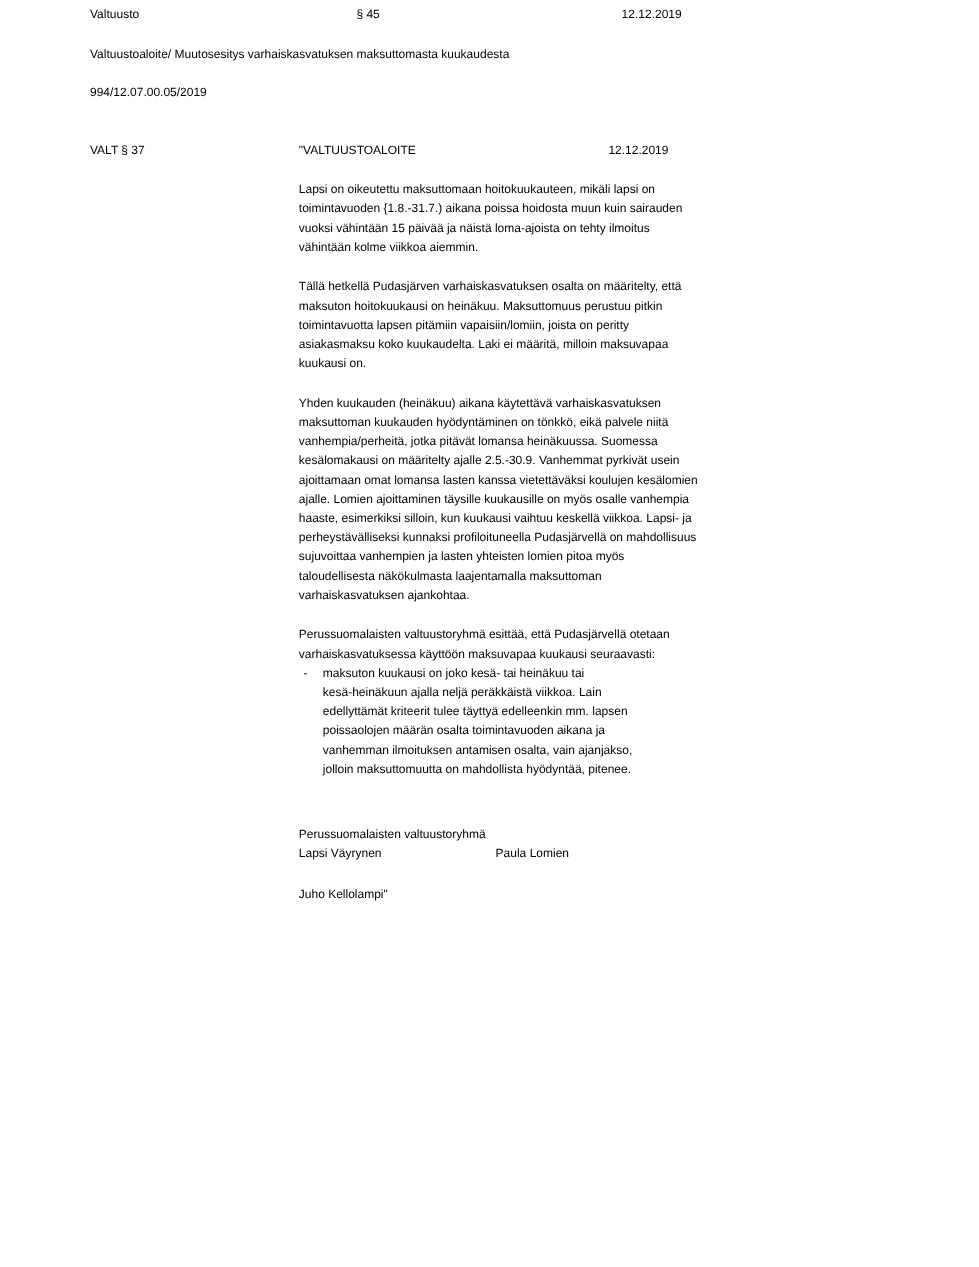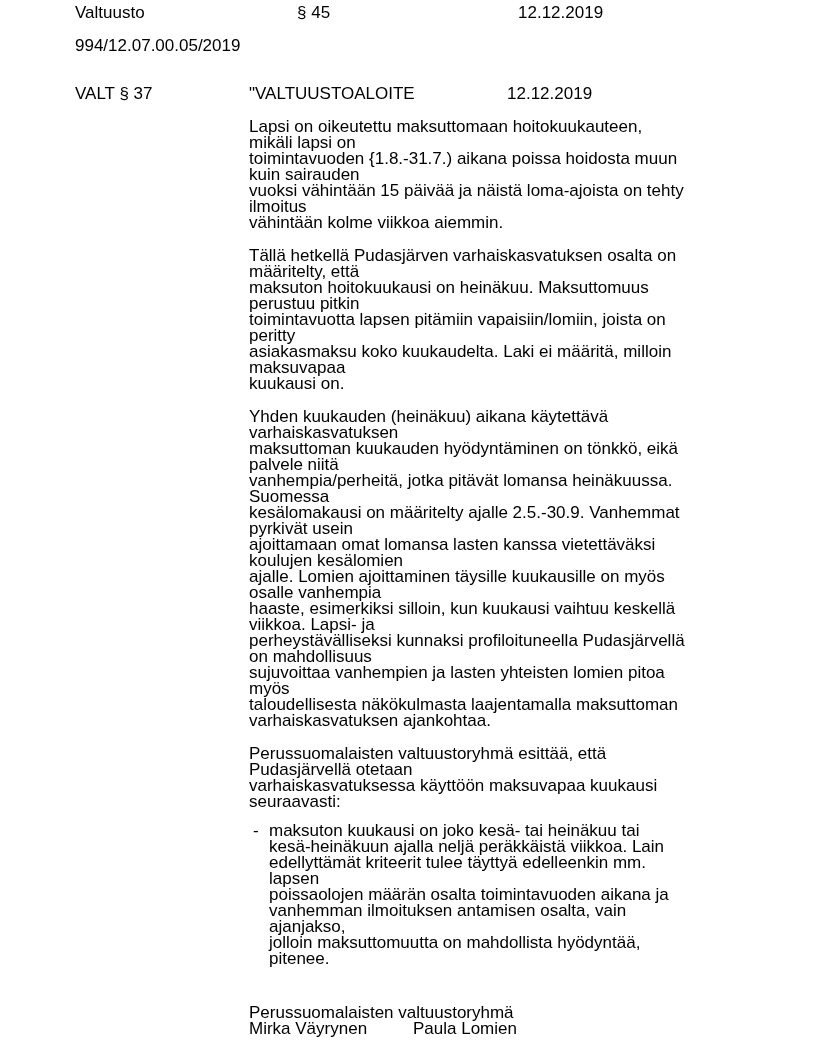--- a/index.html
+++ b/index.html
@@ -4,59 +4,60 @@
 <style>
   * { margin: 0; padding: 0; box-sizing: border-box; }
   html, body { background: #ffffff; }
   .page {
     position: relative;
     width: 816px;
     height: 1056px;
     background: #ffffff;
     color: #000000;
     font-family: "Liberation Sans", "DejaVu Sans", sans-serif;
-    font-size: 17px;
+    font-size: 10px;
     line-height: 16px;
     padding: 5px 30px 0 75px;
     overflow: hidden;
   }
   .header-row { display: flex; margin-bottom: 17px; }
   .header-organ   { width: 222px; }
   .header-section { width: 221px; }
   .header-subject { margin-bottom: 16px; }
   .header-case    { margin-bottom: 32px; }
 
   .doc-body { display: flex; align-items: flex-start; }
   .item-label-col { width: 174px; flex: 0 0 174px; }
   .content-col { flex: 1 1 auto; max-width: 440px; }
 
   .para { white-space: pre-line; margin-bottom: 17px; }
   .quote-title-row { display: flex; margin-bottom: 17px; }
   .quote-title { width: 258px; }
-  .proposal-intro { white-space: pre-line; margin-bottom: 13px; }
+  .proposal-intro { white-space: pre-line; margin-bottom: 0; }
   .bullet-row { display: flex; margin-bottom: 0; }
   .bullet-marker { width: 20px; flex: 0 0 20px; padding-left: 4px; }
   .bullet-text { white-space: pre-line; }
 
   .signature-block { margin-top: 38px; }
   .signature-group { }
   .signers-row { display: flex; margin-bottom: 18px; }
   .signer-left { width: 164px; }
 </style>
 </head>
 <body>
 
 <div class="page">
 
   <div class="header-row">
     <span class="header-organ">Valtuusto</span>
     <span class="header-section">§ 45</span>
     <span class="header-date">12.12.2019</span>
   </div>
 
+  <div class="header-subject">Valtuustoaloite/ Muutosesitys varhaiskasvatuksen maksuttomasta kuukaudesta</div>
 
   <div class="header-case">994/12.07.00.05/2019</div>
 
   <div class="doc-body">
     <div class="item-label-col">VALT § 37</div>
 
     <div class="content-col">
 
 
       <div class="quote-title-row">
@@ -97,21 +98,21 @@
 kesä-heinäkuun ajalla neljä peräkkäistä viikkoa. Lain
 edellyttämät kriteerit tulee täyttyä edelleenkin mm. lapsen
 poissaolojen määrän osalta toimintavuoden aikana ja
 vanhemman ilmoituksen antamisen osalta, vain ajanjakso,
 jolloin maksuttomuutta on mahdollista hyödyntää, pitenee.</span>
       </div>
 
       <div class="signature-block">
         <div class="signature-group">Perussuomalaisten valtuustoryhmä</div>
         <div class="signers-row">
-          <span class="signer-left">Mirka Väyrynen</span>
+          <span class="signer-left">Lapsi Väyrynen</span>
           <span>Paula Lomien</span>
         </div>
         <div>Juho Kellolampi"</div>
       </div>
 
     </div>
   </div>
 
 </div>
 

